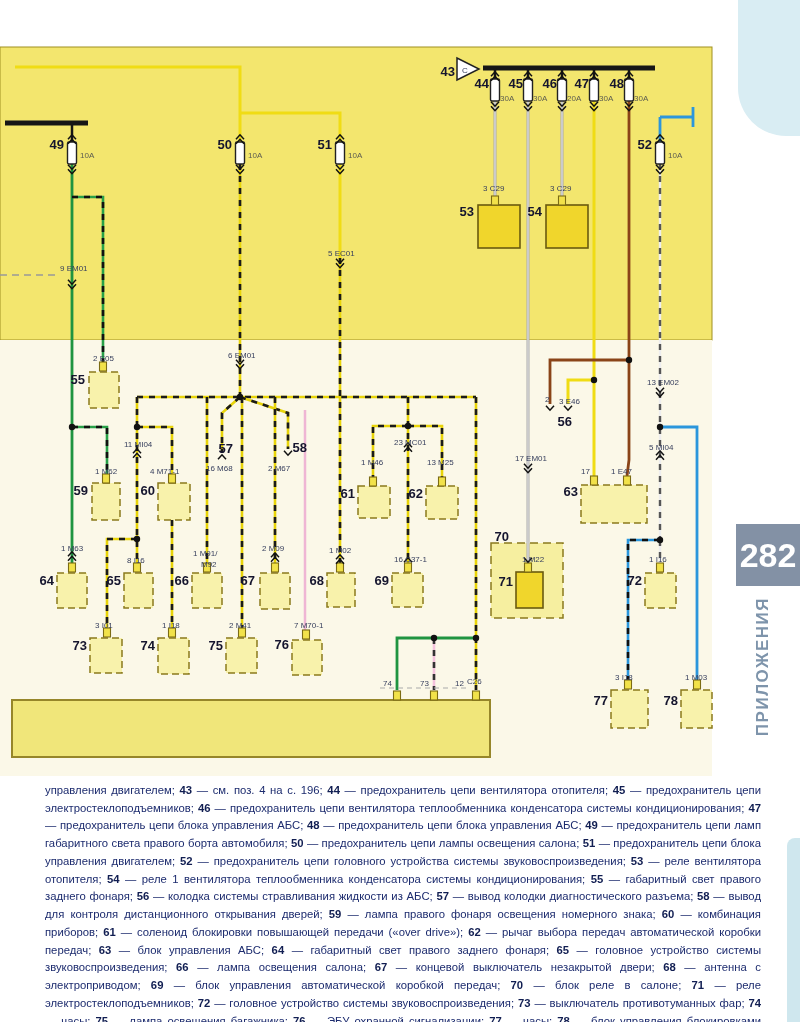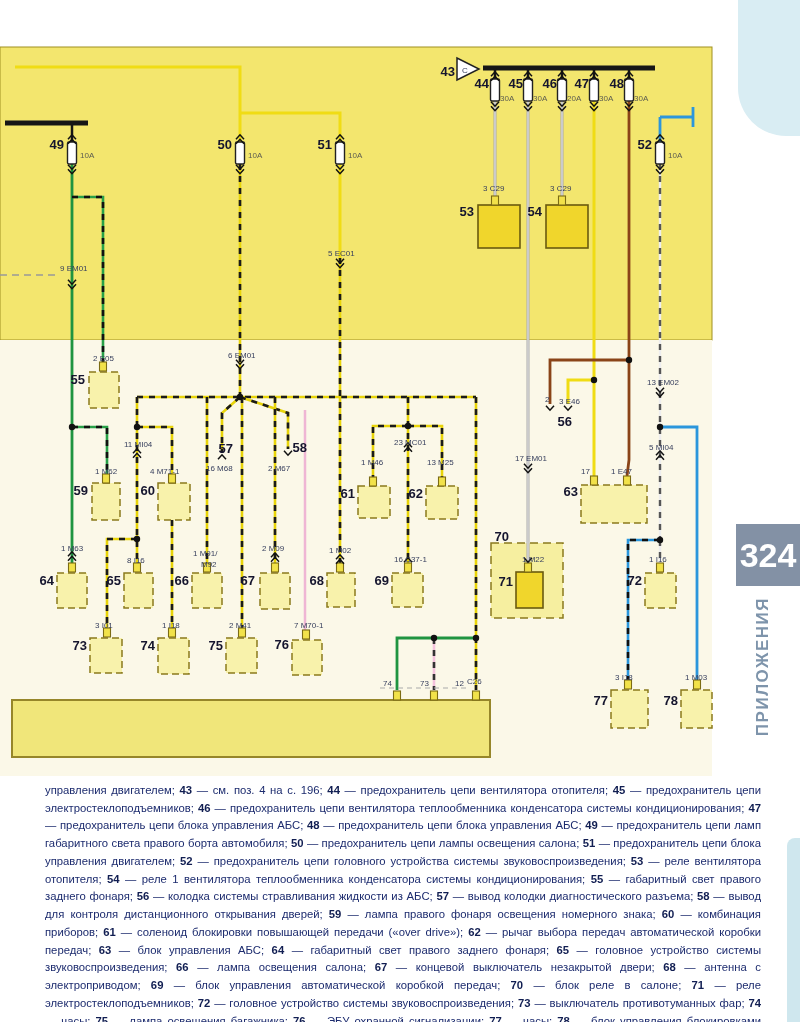--- a/index.html
+++ b/index.html
@@ -322,17 +322,17 @@
       <text x="95" y="628" class="cl">3 I01</text>
       <text x="162" y="628" class="cl">1 I18</text>
       <text x="229" y="628" class="cl">2 M41</text>
       <text x="294" y="628" class="cl">7 M70-1</text>
       <text x="383" y="686" class="cl">74</text>
       <text x="420" y="686" class="cl">73</text>
       <text x="455" y="686" class="cl">12</text>
       <text x="467" y="684" class="cl">C26</text>
     </svg>
   <div class="badge">
-    <span>324</span>
+    <span>282</span>
   </div>
   <div class="sidebar">ПРИЛОЖЕНИЯ</div>
   <div class="legend" id="legend">управления двигателем; <b>43</b> — см. поз. 4 на с. 196; <b>44</b> — предохранитель цепи вентилятора отопителя; <b>45</b> — предохранитель цепи электростеклоподъемников; <b>46</b> — предохранитель цепи вентилятора теплообменника конденсатора системы кондиционирования; <b>47</b> — предохранитель цепи блока управления АБС; <b>48</b> — предохранитель цепи блока управления АБС; <b>49</b> — предохранитель цепи ламп габаритного света правого борта автомобиля; <b>50</b> — предохранитель цепи лампы освещения салона; <b>51</b> — предохранитель цепи блока управления двигателем; <b>52</b> — предохранитель цепи головного устройства системы звуковоспроизведения; <b>53</b> — реле вентилятора отопителя; <b>54</b> — реле 1 вентилятора теплообменника конденсатора системы кондиционирования; <b>55</b> — габаритный свет правого заднего фонаря; <b>56</b> — колодка системы стравливания жидкости из АБС; <b>57</b> — вывод колодки диагностического разъема; <b>58</b> — вывод для контроля дистанционного открывания дверей; <b>59</b> — лампа правого фонаря освещения номерного знака; <b>60</b> — комбинация приборов; <b>61</b> — соленоид блокировки повышающей передачи («over drive»); <b>62</b> — рычаг выбора передач автоматической коробки передач; <b>63</b> — блок управления АБС; <b>64</b> — габаритный свет правого заднего фонаря; <b>65</b> — головное устройство системы звуковоспроизведения; <b>66</b> — лампа освещения салона; <b>67</b> — концевой выключатель незакрытой двери; <b>68</b> — антенна с электроприводом; <b>69</b> — блок управления автоматической коробкой передач; <b>70</b> — блок реле в салоне; <b>71</b> — реле электростеклоподъемников; <b>72</b> — головное устройство системы звуковоспроизведения; <b>73</b> — выключатель противотуманных фар; <b>74</b> — часы; <b>75</b> — лампа освещения багажника; <b>76</b> — ЭБУ охранной сигнализации; <b>77</b> — часы; <b>78</b> — блок управления блокировками автоматической коробкой передач</div>
 </div>
 
 </body></html>

